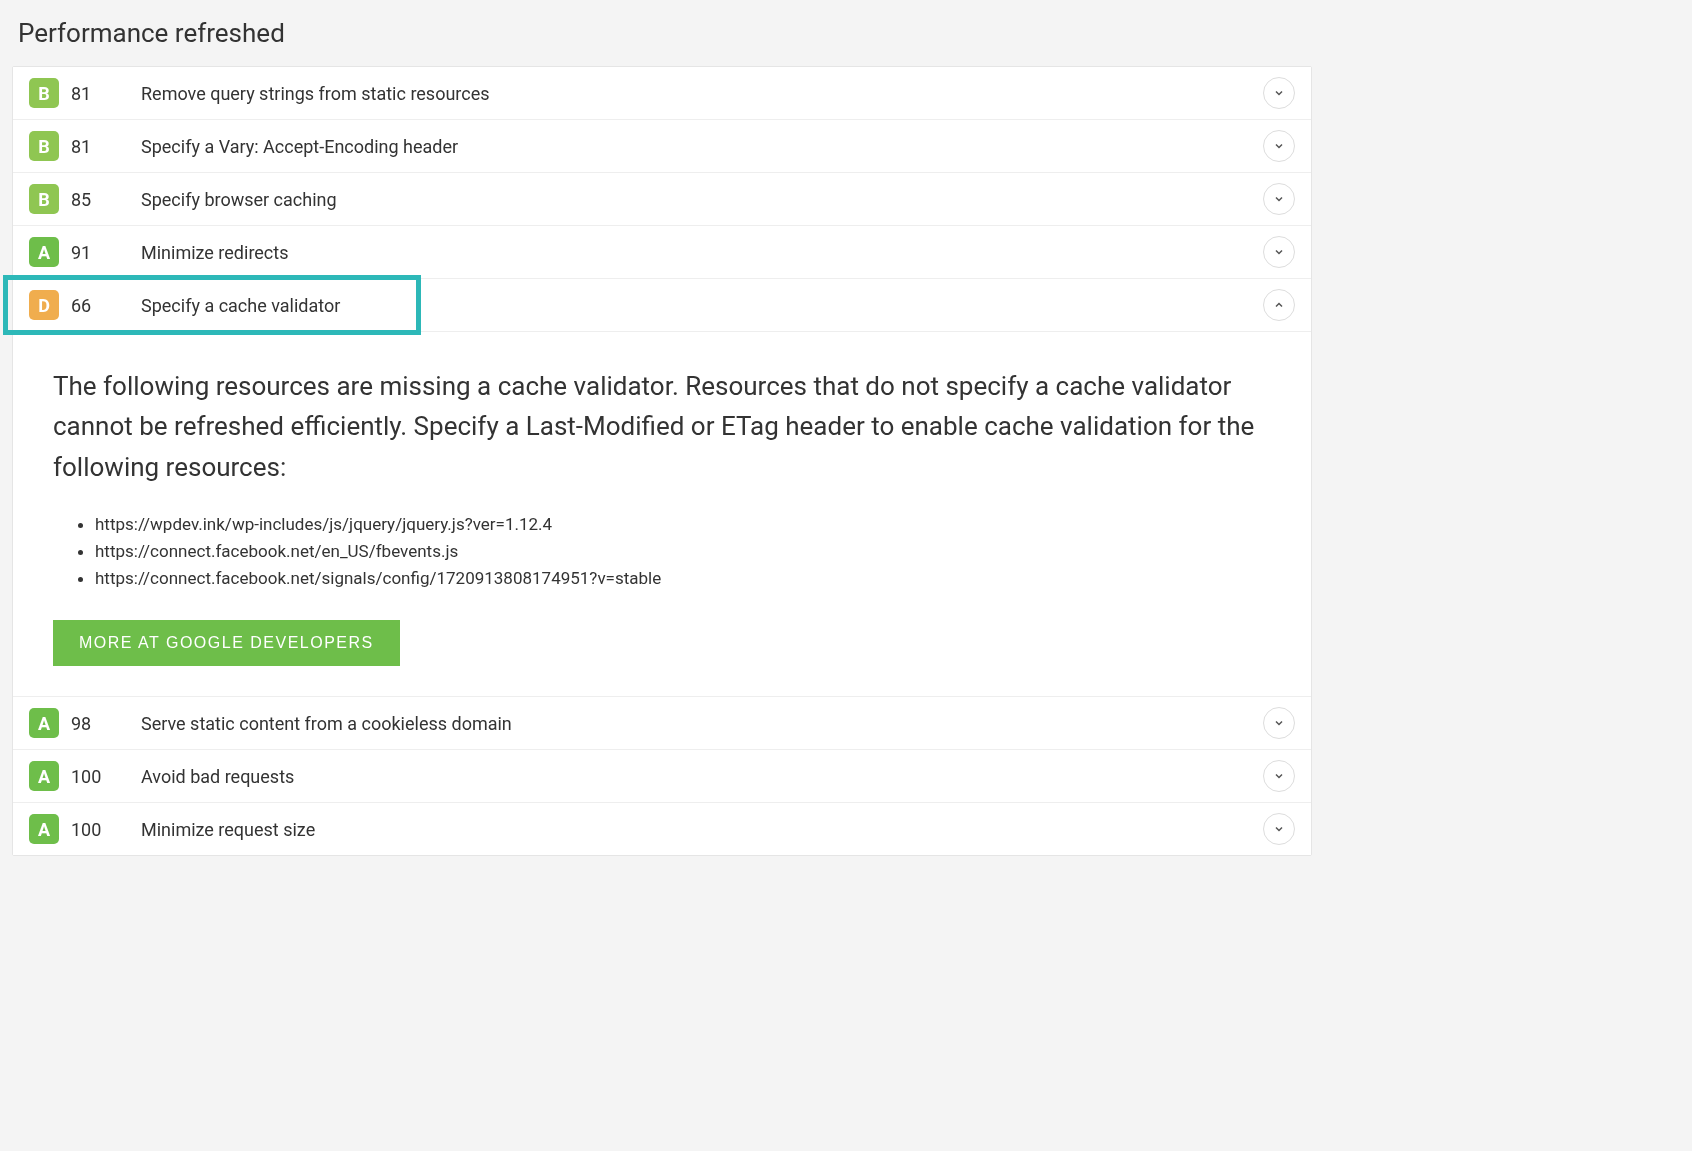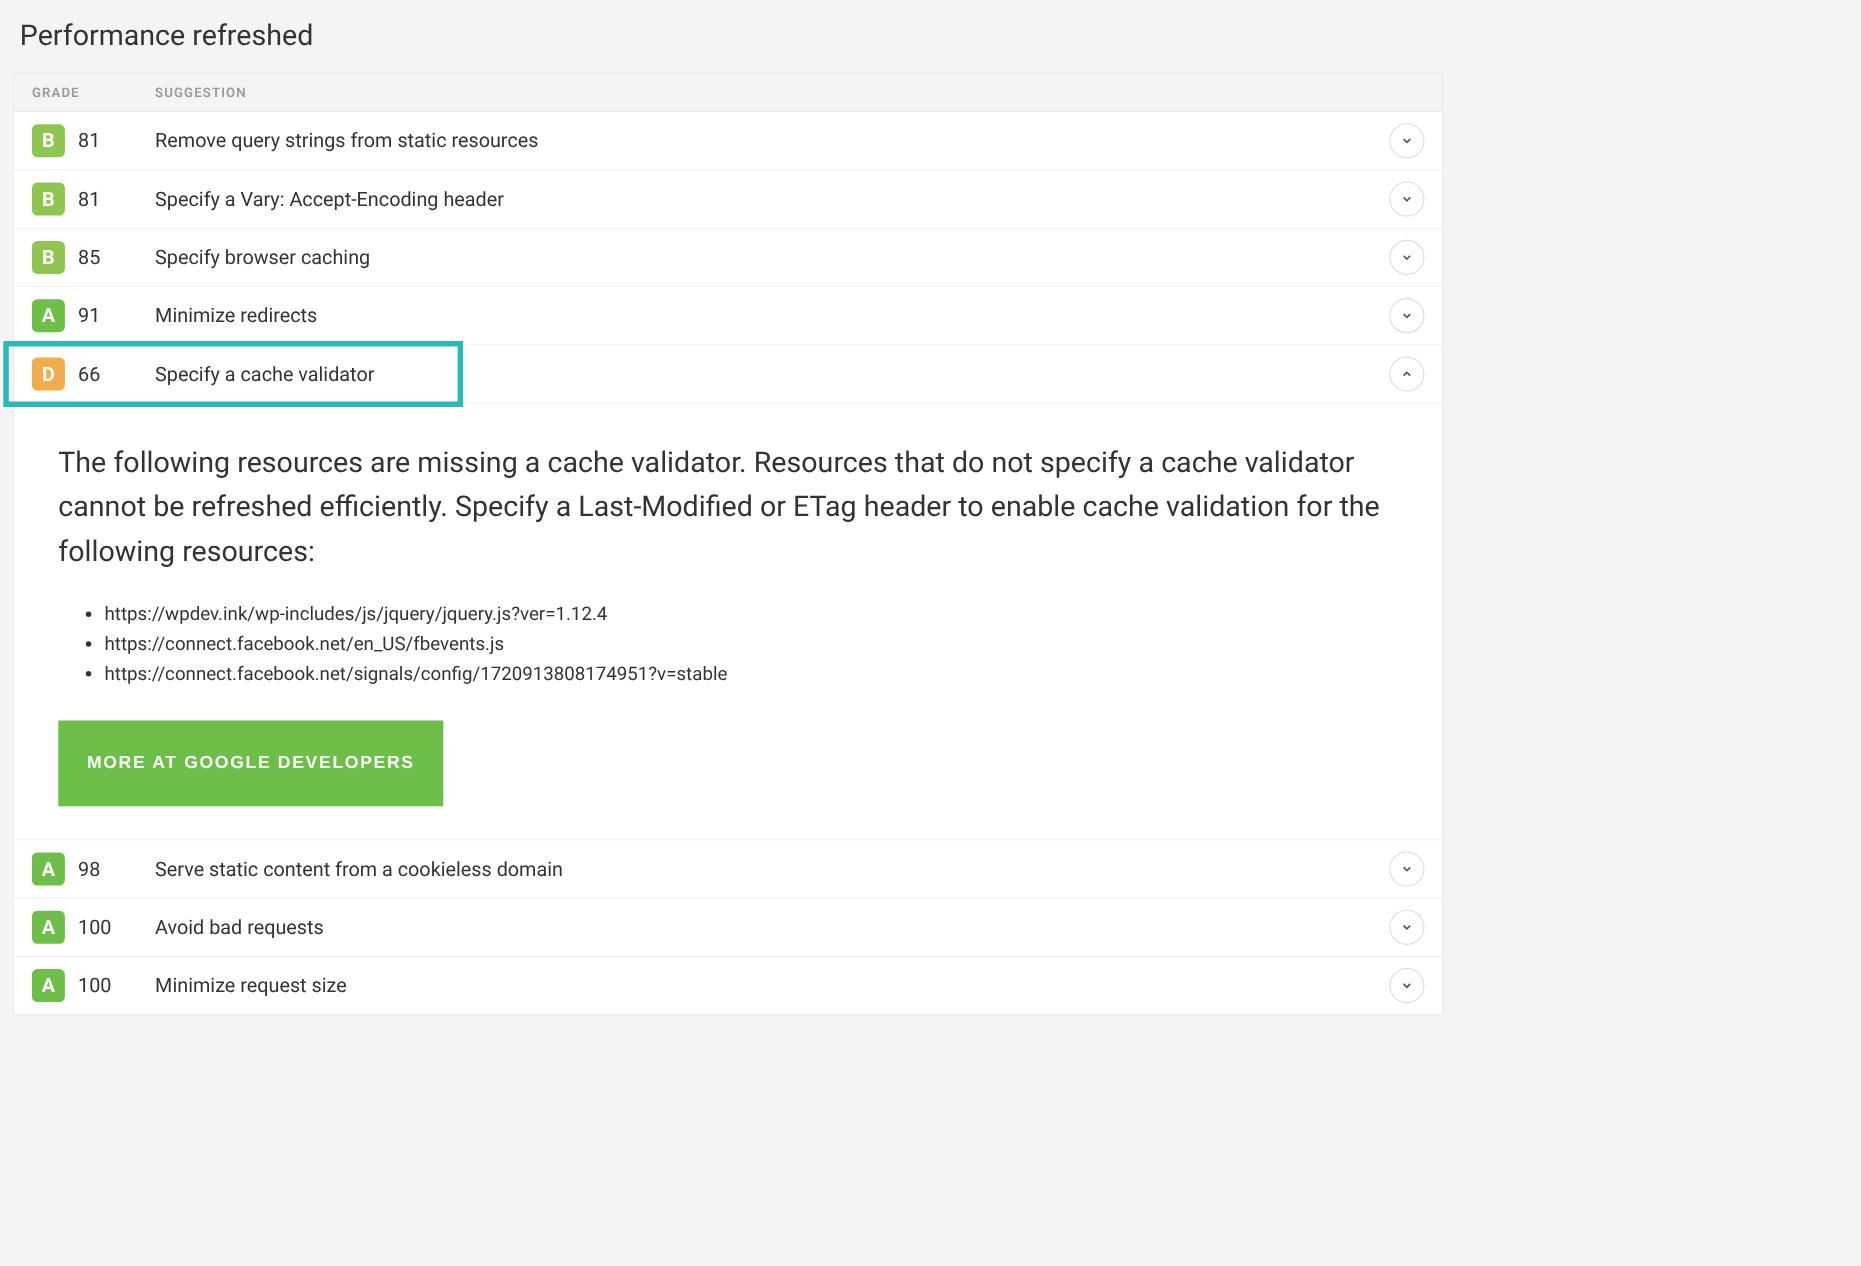--- a/index.html
+++ b/index.html
@@ -112,38 +112,34 @@
   .detail-list li {
     font-size: 17px;
     color: #333;
     line-height: 1.6;
   }
   .more-btn {
     display: inline-block;
     background: #6ebe4a;
     color: #fff;
     font-size: 16px;
-    font-weight: 700;
+    font-weight: 400;
     letter-spacing: 1.5px;
-    padding: 30px 26px;
+    padding: 14px 26px;
     border: none;
     cursor: pointer;
   }
 </style>
 </head>
 <body>
 
 <div class="container">
   <h1 class="page-title">Performance refreshed</h1>
 
   <div class="insights-table">
-    <div class="table-header">
-      <div class="col-grade">Grade</div>
-      <div class="col-suggestion">Suggestion</div>
-    </div>
     <div id="rows">
         <div class="row">
           <div class="grade-cell">
             <div class="grade-badge" style="background: rgb(143, 198, 82);">B</div>
             <div class="grade-score">81</div>
           </div>
           <div class="suggestion-cell">Remove query strings from static resources</div>
           <div class="expand-btn">
             <span><svg viewBox="0 0 24 24" fill="none" stroke="currentColor" stroke-width="3">
                 <polyline points="6 9 12 15 18 9"></polyline>

